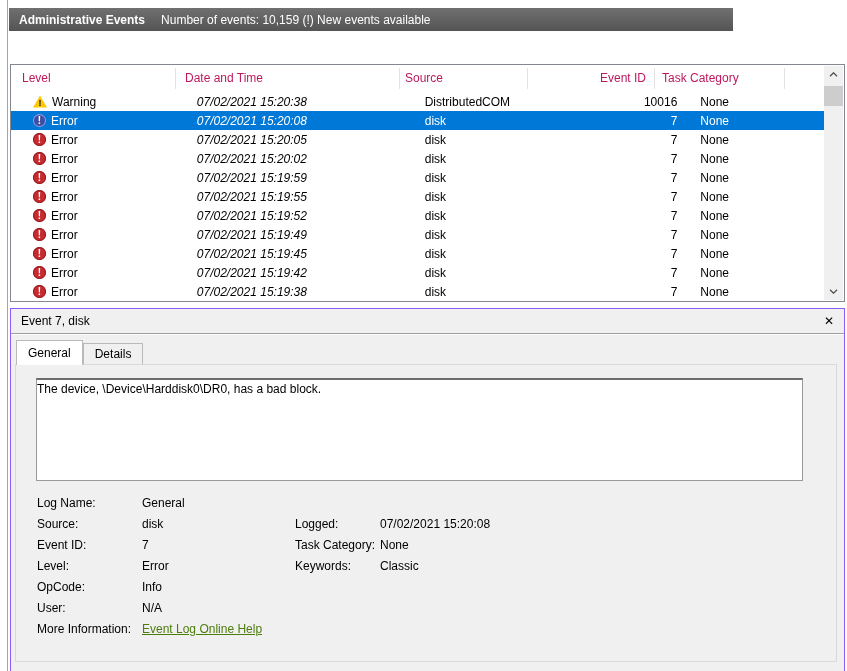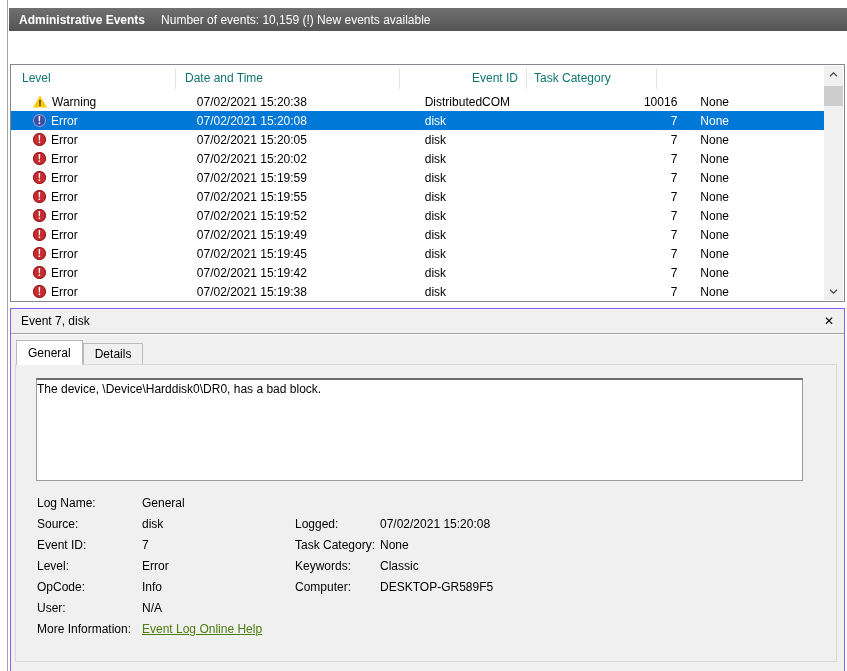--- a/index.html
+++ b/index.html
@@ -1,50 +1,50 @@
 <!DOCTYPE html>
 <html><head>
 <meta charset="utf-8">
 <style>
   html,body{margin:0;padding:0;background:#fff;}
   .screen{position:relative;width:847px;height:671px;background:#fff;overflow:hidden;
           font-family:"Liberation Sans","DejaVu Sans",sans-serif;font-size:12px;color:#000;}
   .vline{position:absolute;left:7px;top:0;width:1px;height:671px;background:#a6a6a6;}
 
   
-  .titlebar{position:absolute;left:9px;top:8px;width:838px;height:23px;
+  .titlebar{position:absolute;left:9px;top:8px;width:724px;height:23px;
             background:linear-gradient(#707070,#545454);color:#fff;
             display:flex;align-items:center;padding-left:10px;box-sizing:border-box;}
   .titlebar .title{font-weight:bold;}
   .titlebar .subtitle{margin-left:16px;}
 
   
   .filterbar{position:absolute;left:9px;top:31px;width:838px;height:31px;
              background:#f5f5f5;border-left:1px solid #5f5f5f;border-bottom:1px solid #8e8e8e;
              display:flex;align-items:center;box-sizing:border-box;padding-left:12px;}
   .filterbar .ftext{margin-left:12px;}
   .funnel{width:17px;height:15px;display:inline-flex;align-items:center;}
 
   
   .table{position:absolute;left:10px;top:64px;width:835px;height:238px;
          background:#fff;border:1px solid #828790;box-sizing:border-box;}
   .thead{display:flex;height:27px;align-items:center;width:814px;}
   .th{box-sizing:border-box;border-right:1px solid #e3e3e3;height:21px;line-height:21px;
-      white-space:nowrap;overflow:hidden;color:#0f766e;}
+      white-space:nowrap;overflow:hidden;color:#be185d;}
   .w-level{width:176px;} .w-date{width:233px;} .w-src{width:133px;} .w-eid{width:135px;} .w-task{width:137px;}
   .th.w-level{padding-left:11px;width:165px;}
   .th.w-date{padding-left:9px;width:224px;}
   .th.w-src{padding-left:5px;width:128px;}
   .th.w-eid{text-align:right;padding-right:8px;width:127px;}
   .th.w-task{padding-left:7px;width:130px;}
   .tbody{width:814px;}
   .row{display:flex;height:19px;align-items:center;white-space:nowrap;gap:8px;}
   .cell{box-sizing:border-box;overflow:hidden;white-space:nowrap;}
   .cell.lvl{display:flex;align-items:center;}
-  .cell.c-date{padding-left:9px;} .cell.c-src{padding-left:5px;}
+  .cell.c-date{padding-left:9px;font-style:italic;} .cell.c-src{padding-left:5px;}
   .cell.c-eid{text-align:right;padding-right:8px;} .cell.c-task{padding-left:7px;}
   .row.sel{background:#0078d7;color:#fff;}
   .licon{position:relative;flex:none;width:13px;height:13px;margin:0 5px 0 22px;}
   .licon.warning{width:14px;height:12px;background:#fdc907;clip-path:polygon(50% 0,100% 100%,0 100%);}
   .licon.warning::after{content:"!";position:absolute;left:0;right:0;top:2px;text-align:center;
                         font-size:9px;line-height:10px;font-weight:bold;color:#111;}
   .licon.error{background:#c72b2f;border-radius:50%;box-shadow:inset 0 0 0 1px #961a1e;}
   .licon.error::after{content:"!";position:absolute;left:0;right:0;top:0;text-align:center;
                       font-size:10px;line-height:13px;font-weight:bold;color:#fff;}
   .row.sel .licon.error{background:#3e4fa3;box-shadow:inset 0 0 0 1px #93a4e6;}
@@ -86,20 +86,21 @@
   <div class="titlebar">
     <span class="title">Administrative Events</span>
     <span class="subtitle">Number of events: 10,159 (!) New events available</span>
   </div>
 
 
   <div class="table">
     <div class="thead">
       <span class="th w-level">Level</span>
       <span class="th w-date">Date and Time</span>
+      <span class="th w-src">Source</span>
       <span class="th w-eid">Event ID</span>
       <span class="th w-task">Task Category</span>
     </div>
     <div class="tbody">
         <div class="row">
     <span class="cell lvl w-level">
       <span class="licon warning"></span>
             <span class="ltext">Warning</span>
     </span>
     <span class="cell c-date w-date">07/02/2021 15:20:38</span>
@@ -240,17 +241,16 @@
           <div class="frow"><span class="flabel">Event ID:</span><span class="fvalue">7</span></div>
           <div class="frow"><span class="flabel">Level:</span><span class="fvalue">Error</span></div>
           <div class="frow"><span class="flabel">OpCode:</span><span class="fvalue">Info</span></div>
           <div class="frow"><span class="flabel">User:</span><span class="fvalue">N/A</span></div>
           <div class="frow"><span class="flabel">More Information:</span><span class="fvalue flink">Event Log Online Help</span></div>
         </div>
       <div class="fields-right">
           <div class="frow"><span class="flabel">Logged:</span><span class="fvalue">07/02/2021 15:20:08</span></div>
           <div class="frow"><span class="flabel">Task Category:</span><span class="fvalue">None</span></div>
           <div class="frow"><span class="flabel">Keywords:</span><span class="fvalue">Classic</span></div>
-          <div class="frow"><span class="flabel">Computer:</span><span class="fvalue">DESKTOP-GR589F5</span></div>
         </div>
     </div>
   </div>
 </div>
 
 </body></html>

